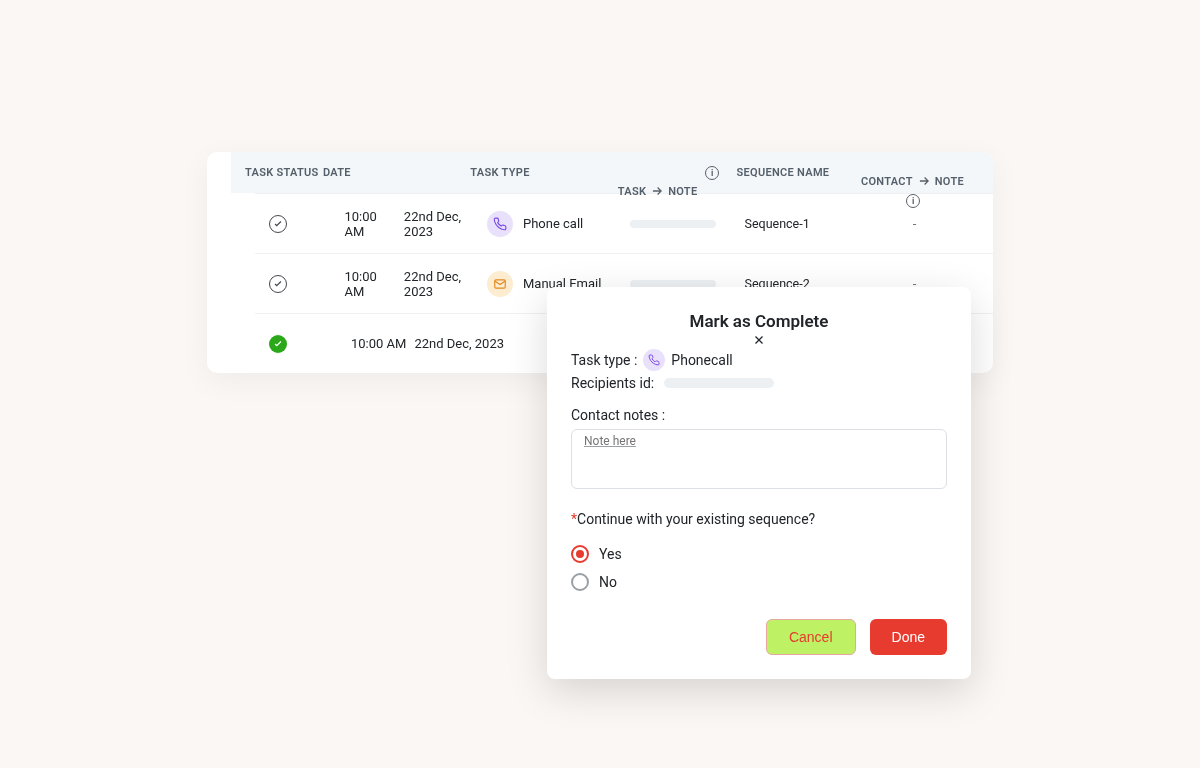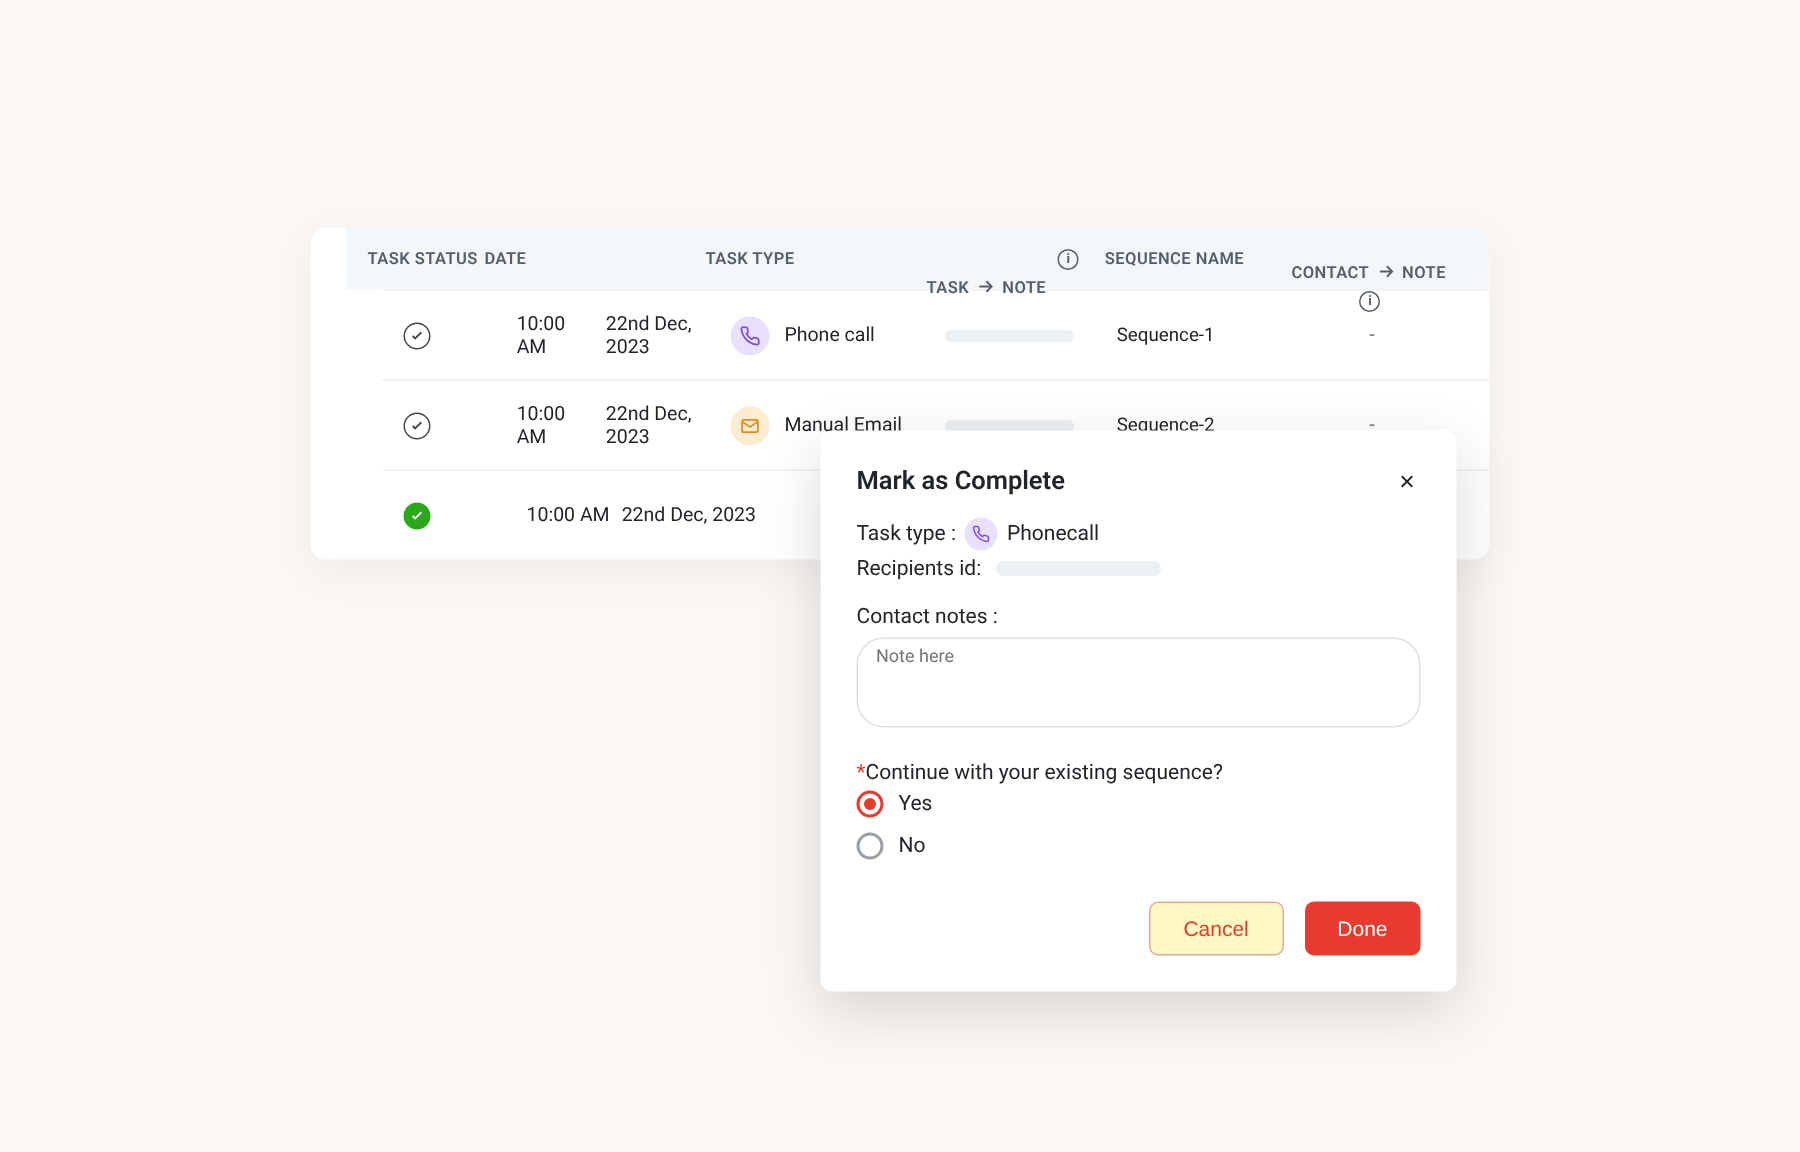--- a/index.html
+++ b/index.html
@@ -103,21 +103,21 @@
     left: 547px;
     top: 287px;
     width: 424px;
     background: #fff;
     border-radius: 8px;
     box-shadow: 0 12px 40px rgba(0,0,0,0.15);
     padding: 24px;
   }
   .modal-header {
     display: flex; justify-content: space-between; align-items: center;
-    margin-bottom: 14px;
+    flex-direction: column;
   }
   .modal-title { font-size: 17px; font-weight: 600; color: #212529; }
   .close-x {
     width: 18px; height: 18px; cursor: pointer;
     display: inline-flex; align-items: center; justify-content: center;
     color: #212529;
   }
   .close-x svg { width: 14px; height: 14px; }
 
   .meta-row { font-size: 14px; color: #212529; display: flex; align-items: center; gap: 6px; margin-bottom: 4px; }
@@ -126,31 +126,31 @@
     width: 22px; height: 22px; border-radius: 50%;
     background: #e9e1fb; color: #7a4de8;
     display: inline-flex; align-items: center; justify-content: center;
   }
   .meta-phone-icon svg { width: 12px; height: 12px; }
   .recipient-skel { width: 110px; height: 10px; background: #edf0f2; border-radius: 6px; display: inline-block; margin-left: 4px; }
 
   .notes-label { font-size: 14px; color: #212529; margin-top: 16px; margin-bottom: 6px; }
   .notes-area {
     width: 100%; height: 60px;
-    border: 1px solid #dcdfe3; border-radius: 18px;
+    border: 1px solid #dcdfe3; border-radius: 6px;
     padding: 4px 12px; font-size: 12px; color: #9aa0a6;
-    resize: none; font-family: inherit;
+    resize: none; font-family: inherit; text-decoration: underline;
   }
 
   .question {
     font-size: 14px; color: #212529; margin-top: 18px;
   }
   .question .req { color: #e63b2e; }
 
-  .radio-group { margin-top: 4px; display: flex; flex-direction: column; gap: 10px; }
+  .radio-group { margin-top: 18px; display: flex; flex-direction: column; gap: 10px; }
   .radio-item { display: flex; align-items: center; gap: 10px; font-size: 14px; color: #212529; cursor: pointer; }
   .radio-outer {
     width: 18px; height: 18px; border-radius: 50%;
     border: 2px solid #9aa0a6;
     display: inline-flex; align-items: center; justify-content: center;
   }
   .radio-outer.selected { border-color: #e63b2e; }
   .radio-inner {
     width: 8px; height: 8px; border-radius: 50%; background: #e63b2e;
   }
@@ -158,21 +158,21 @@
   .modal-actions {
     display: flex; justify-content: flex-end; gap: 14px; margin-top: 28px;
   }
   .btn {
     height: 36px; padding: 0 22px; border-radius: 6px;
     font-size: 14px; font-weight: 500; cursor: pointer;
     display: inline-flex; align-items: center; justify-content: center;
     border: none;
   }
   .btn-cancel {
-    background: #fef9c3; color: #e63b2e; border: 1px solid #e7a79f;
+    background: #bef264; color: #e63b2e; border: 1px solid #e7a79f;
   }
   .btn-done {
     background: #e63b2e; color: #fff;
   }
 </style>
 </head>
 <body>
 
 <div class="table-card">
 

